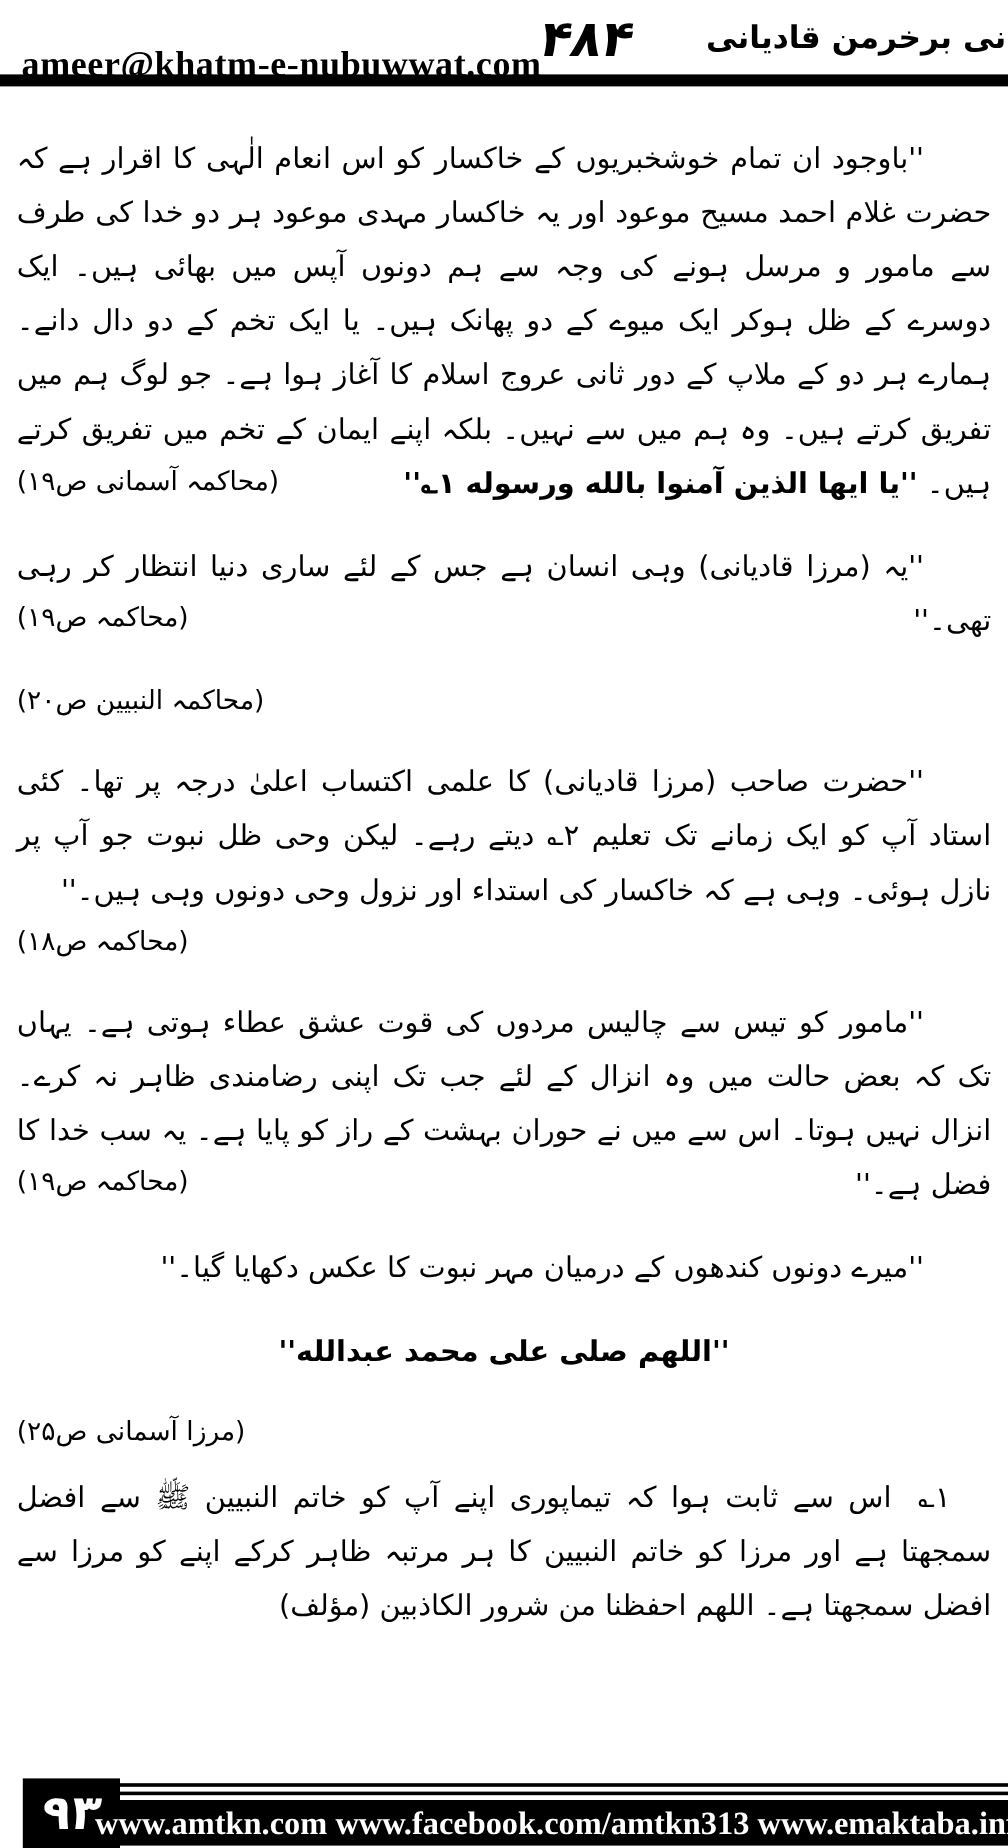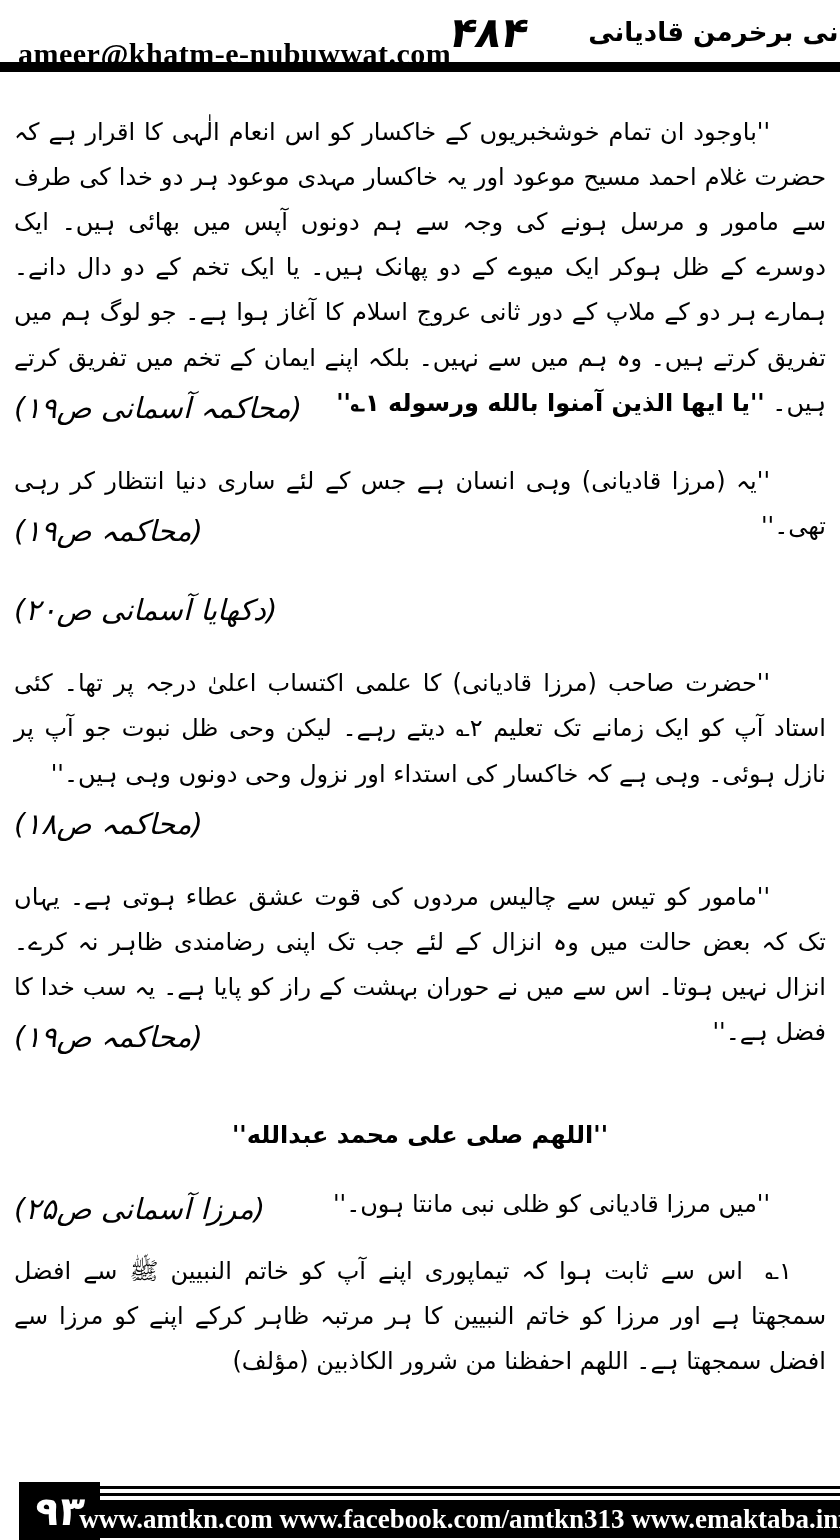--- a/index.html
+++ b/index.html
@@ -30,22 +30,21 @@
   }
   
   .body-text{
     position:absolute;top:86px;left:14px;right:14px;bottom:90px;
     direction:rtl;font-size:24px;line-height:1.88;
     text-align:justify;text-justify:inter-word;
   }
   .block{display:flow-root;margin-bottom:7px;text-indent:56px;}
   .block .cit{
     float:left;direction:rtl;white-space:nowrap;text-indent:0;
-    font-size:29px;
-    font-style:italic;
+    font-size:22px;
   }
   .block .ar{font-weight:bold;margin-top:46px;}
   .center-block{text-align:center;text-indent:0;}
   .fn{display:flow-root;margin-bottom:4px;text-indent:34px;}
   .fn-first{margin-top:12px;}
   .fn .marker{padding-left:10px;}
   
   .pagebox{
     position:absolute;left:19px;top:1482px;width:81px;height:58px;
     background:#000;color:#fff;display:flex;align-items:center;justify-content:center;
@@ -82,42 +81,42 @@
       <span class="ar">''یا ایها الذین آمنوا بالله ورسوله ۱؎''</span>
       <span class="cit">(محاکمہ آسمانی ص۱۹)</span>
     </p>
 
     <p class="block">
       <span>''یہ (مرزا قادیانی) وہی انسان ہے جس کے لئے ساری دنیا انتظار کر رہی تھی۔''</span>
       <span class="cit">(محاکمہ ص۱۹)</span>
     </p>
 
     <p class="block">
-      <span class="cit">(دکھایا آسمانی ص۲۰)</span>
+      <span class="cit">(محاکمہ النبیین ص۲۰)</span>
     </p>
 
     <p class="block">
       <span>''حضرت صاحب (مرزا قادیانی) کا علمی اکتساب اعلیٰ درجہ پر تھا۔ کئی استاد آپ کو ایک زمانے تک تعلیم ۲؎ دیتے رہے۔ لیکن وحی ظل نبوت جو آپ پر نازل ہوئی۔ وہی ہے کہ خاکسار کی استداء اور نزول وحی دونوں وہی ہیں۔''</span>
       <span class="cit">(محاکمہ ص۱۸)</span>
     </p>
 
     <p class="block">
       <span>''مامور کو تیس سے چالیس مردوں کی قوت عشق عطاء ہوتی ہے۔ یہاں تک کہ بعض حالت میں وہ انزال کے لئے جب تک اپنی رضامندی ظاہر نہ کرے۔ انزال نہیں ہوتا۔ اس سے میں نے حوران بہشت کے راز کو پایا ہے۔ یہ سب خدا کا فضل ہے۔''</span>
       <span class="cit">(محاکمہ ص۱۹)</span>
     </p>
 
     <p class="block">
+      <span>''میرے دونوں کندھوں کے درمیان مہر نبوت کا عکس دکھایا گیا۔''</span>
     </p>
 
     <p class="block center-block">
       <span class="ar">''اللهم صلی علی محمد عبدالله''</span>
     </p>
 
     <p class="block">
-      <span>''میں مرزا قادیانی کو ظلی نبی مانتا ہوں۔''</span>
       <span class="cit">(مرزا آسمانی ص۲۵)</span>
     </p>
 
 
     <p class="fn fn-first">
       <span class="marker">۱؎</span>
       <span>اس سے ثابت ہوا کہ تیماپوری اپنے آپ کو خاتم النبیین ﷺ سے افضل سمجھتا ہے اور مرزا کو خاتم النبیین کا ہر مرتبہ ظاہر کرکے اپنے کو مرزا سے افضل سمجھتا ہے۔ اللهم احفظنا من شرور الکاذبین (مؤلف)</span>
     </p>
 
   </div>

